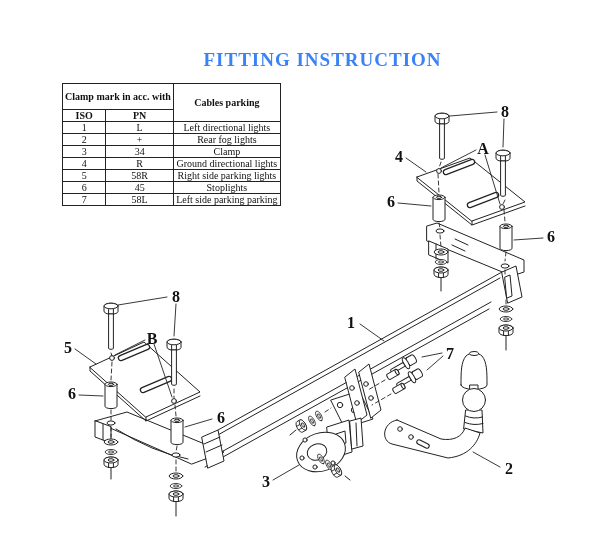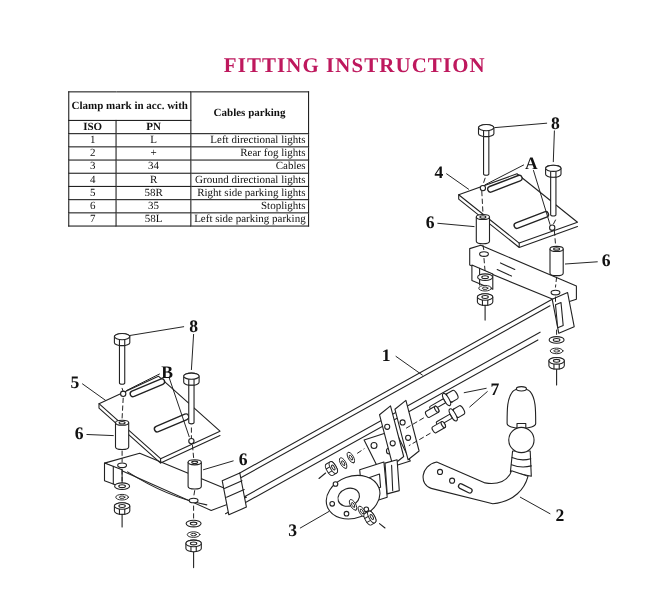--- a/index.html
+++ b/index.html
@@ -1,27 +1,27 @@
 <!DOCTYPE html>
 <html><head>
 <meta charset="utf-8">
 <style>
   html,body{margin:0;padding:0;background:#fff;}
   .page{position:relative;width:600px;height:552px;background:#ffffff;overflow:hidden;
         font-family:"Liberation Serif","DejaVu Serif",serif;color:#111;}
   .title{position:absolute;top:49px;left:45px;width:555px;text-align:center;
-         font-size:19px;font-weight:bold;letter-spacing:1px;color:#be185d;}
+         font-size:19px;font-weight:bold;letter-spacing:1px;color:#3b82f6;}
   table.clamp{position:absolute;left:62px;top:83px;border-collapse:collapse;
         font-size:10px;color:#111;background:#fff;}
   table.clamp th,table.clamp td{border:1px solid #222;padding:0 2px;text-align:center;
         height:11px;line-height:11px;font-size:10px;white-space:nowrap;}
   table.clamp th{font-weight:bold;}
   table.clamp th.clampmark{width:66px;height:25px;line-height:12px;}
   table.clamp th.cables{width:102px;}
-  table.clamp td.cable{text-align:right;}
+  table.clamp td.cable{text-align:center;}
   table.clamp td.iso{width:24px;}
   table.clamp td.pn{width:40px;}
   svg.draw{position:absolute;left:0;top:0;}
   .ink{stroke:#222;stroke-width:1;fill:none;stroke-linecap:round;stroke-linejoin:round;}
   .f{fill:#fff;}
   .dash{stroke-dasharray:4 3;stroke-width:0.9;}
   .lead{stroke-width:0.9;}
   .slotb{stroke:#222;stroke-width:6.5;stroke-linecap:round;}
   .slotw{stroke:#fff;stroke-width:4;stroke-linecap:round;}
   .armslotb{stroke:#222;stroke-width:5.5;stroke-linecap:round;}
@@ -54,35 +54,35 @@
           <td class="cable">Left directional lights</td>
         </tr>
       <tr>
           <td class="iso">2</td>
           <td class="pn">+</td>
           <td class="cable">Rear fog lights</td>
         </tr>
       <tr>
           <td class="iso">3</td>
           <td class="pn">34</td>
-          <td class="cable">Cables</td>
+          <td class="cable">Clamp</td>
         </tr>
       <tr>
           <td class="iso">4</td>
           <td class="pn">R</td>
           <td class="cable">Ground directional lights</td>
         </tr>
       <tr>
           <td class="iso">5</td>
           <td class="pn">58R</td>
           <td class="cable">Right side parking lights</td>
         </tr>
       <tr>
           <td class="iso">6</td>
-          <td class="pn">35</td>
+          <td class="pn">45</td>
           <td class="cable">Stoplights</td>
         </tr>
       <tr>
           <td class="iso">7</td>
           <td class="pn">58L</td>
           <td class="cable">Left side parking parking</td>
         </tr>
     </tbody>
   </table>
 

